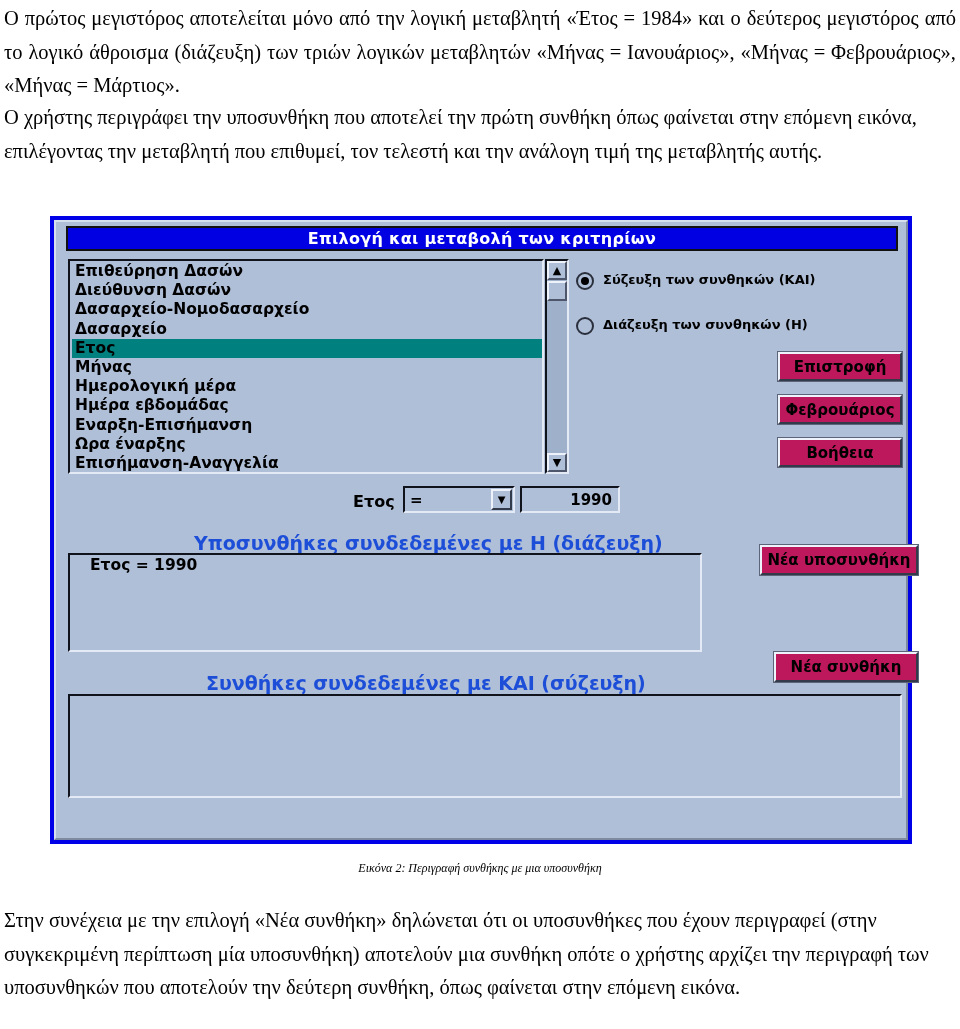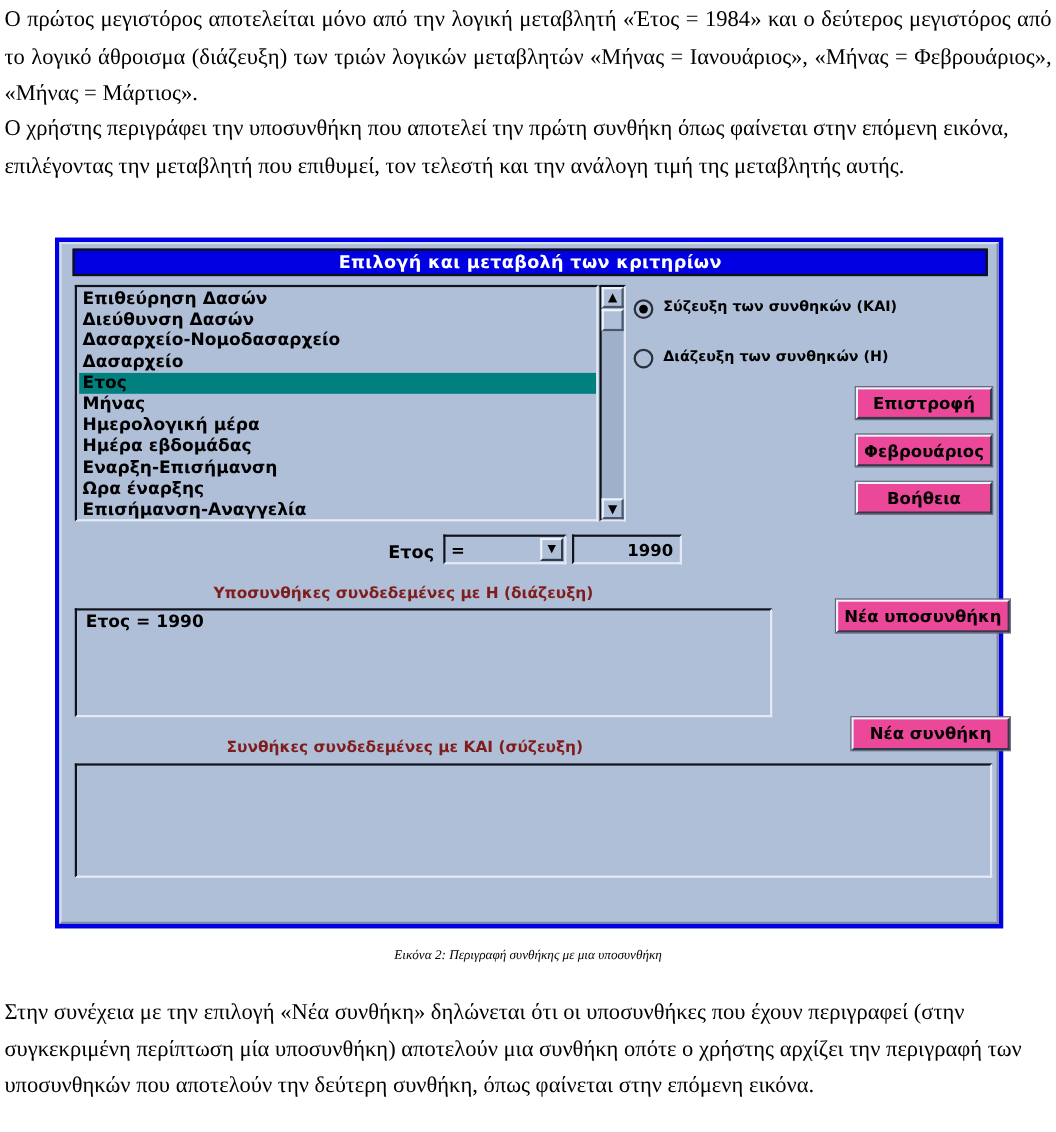--- a/index.html
+++ b/index.html
@@ -212,21 +212,21 @@
 
   
   .btn {
     position: absolute;
     display: flex;
     align-items: center;
     justify-content: center;
     font-size: 15px;
     font-weight: bold;
     color: #000;
-    background: #ec4899;
+    background: #be185d;
     border-top: 2px solid #eef2fa;
     border-left: 2px solid #eef2fa;
     border-right: 2px solid #333a49;
     border-bottom: 2px solid #333a49;
     box-sizing: border-box;
     outline: 1px solid #5b6479;
     white-space: nowrap;
   }
   #btn-back    { left: 722px; top: 130px; width: 124px; height: 29px; }
   #btn-compute { left: 722px; top: 173px; width: 124px; height: 29px; }
@@ -289,23 +289,23 @@
     right: 6px;
     top: 3px;
     font-size: 15px;
     font-weight: bold;
     color: #000;
   }
 
   
   .section-title {
     position: absolute;
-    font-size: 14px;
-    font-weight: bold;
-    color: #7f1d1d;
+    font-size: 19px;
+    font-weight: bold;
+    color: #1d4ed8;
     white-space: nowrap;
   }
   #sub-title  { left: 138px; top: 310px; }
   #cond-title { left: 150px; top: 450px; }
 
   #sub-listbox {
     position: absolute;
     left: 12px;
     top: 331px;
     width: 634px;
@@ -318,21 +318,21 @@
     top: 472px;
     width: 834px;
     height: 104px;
     overflow: hidden;
   }
   .lb-item {
     font-size: 15.5px;
     font-weight: bold;
     color: #000;
     line-height: 20px;
-    padding-left: 8px;
+    padding-left: 20px;
     white-space: nowrap;
   }
 </style>
 </head>
 <body>
 
 <div class="doc-text" id="para-top">
   <p>Ο πρώτος μεγιστόρος αποτελείται μόνο από την λογική μεταβλητή «Έτος = 1984» και ο δεύτερος μεγιστόρος από το λογικό άθροισμα (διάζευξη) των τριών λογικών μεταβλητών «Μήνας = Ιανουάριος», «Μήνας = Φεβρουάριος», «Μήνας = Μάρτιος».</p>
 </div>
 

